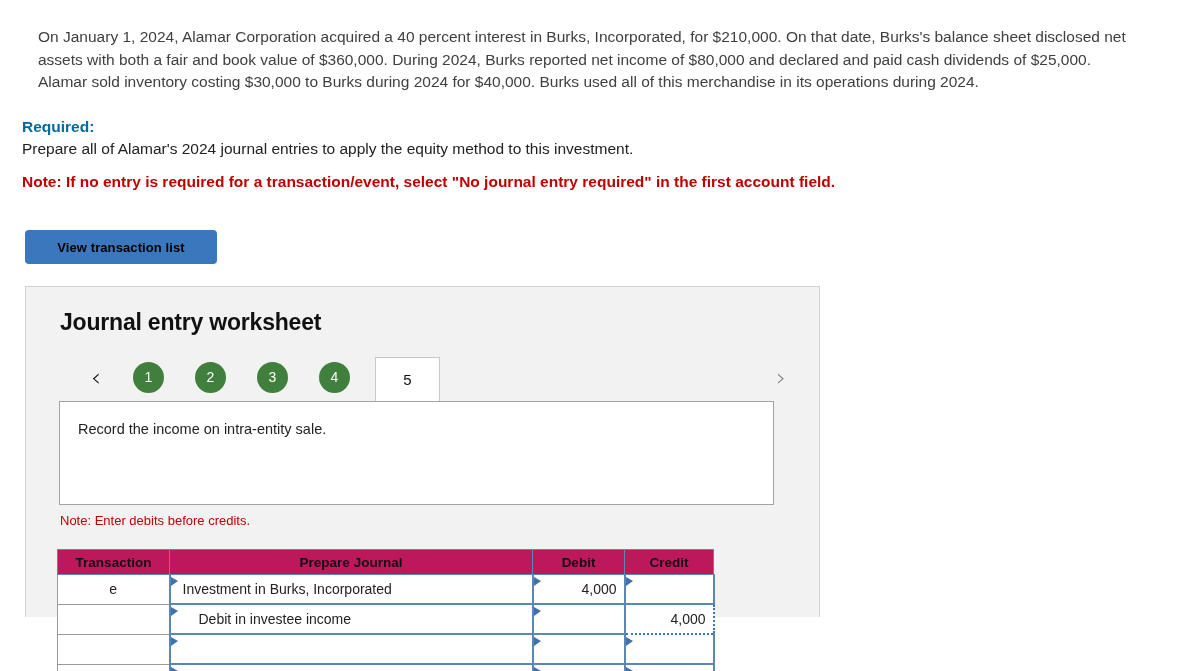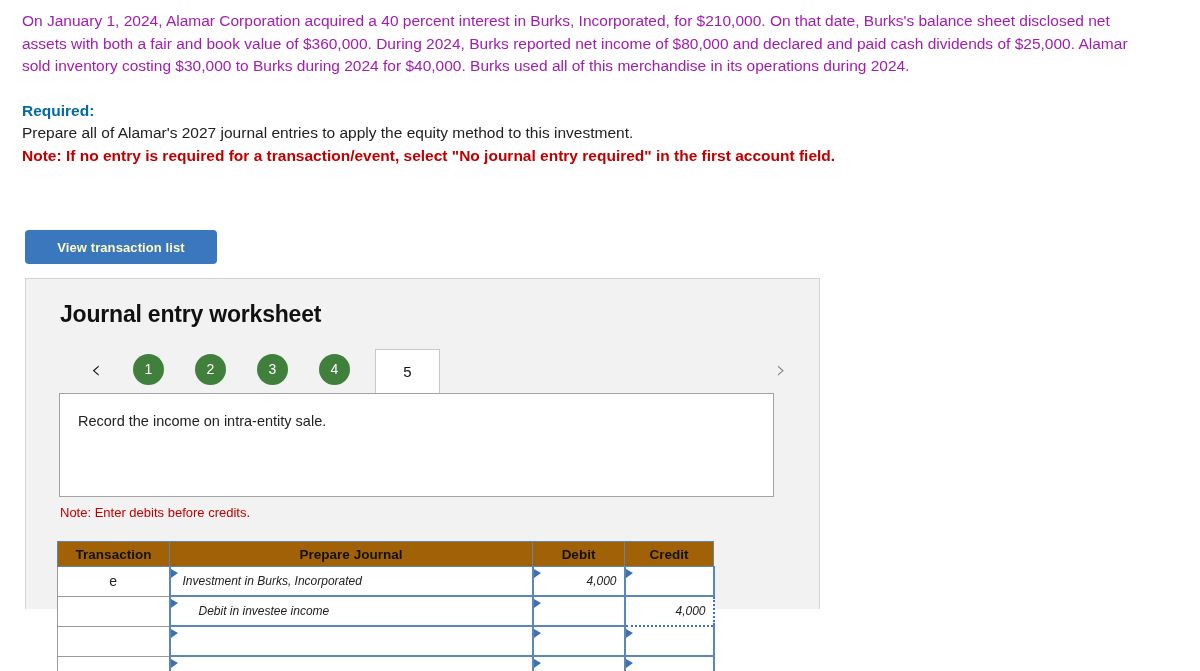--- a/index.html
+++ b/index.html
@@ -19,22 +19,22 @@
   
   #problem {
     position: absolute;
     left: 22px;
     top: 10px;
     width: 1136px;
   }
   #problem .para {
     font-size: 15.5px;
     line-height: 22.5px;
-    color: #a21caf;
-    margin: 0;
+    color: #404040;
+    margin: 16px;
     text-align: left;
   }
   #required-block {
     margin-top: 22px;
   }
   .req-title {
     font-size: 15.5px;
     line-height: 22.5px;
     font-weight: bold;
     color: #0369a1;
@@ -42,46 +42,47 @@
   .req-line {
     font-size: 15.5px;
     line-height: 22.5px;
     color: #222;
   }
   .req-note {
     font-size: 15.5px;
     line-height: 22.5px;
     font-weight: bold;
     color: #c00000;
+    margin-top: 10px;
   }
 
   
   #view-btn {
     position: absolute;
     left: 25px;
     top: 230px;
     width: 192px;
     height: 34px;
     background: #3a77bd;
     border: none;
     border-radius: 4px;
-    color: #fef9c3;
+    color: #000000;
     font-family: "Liberation Sans", sans-serif;
     font-size: 13px;
     font-weight: bold;
     cursor: pointer;
     padding: 0;
     letter-spacing: 0.1px;
   }
 
   
   #panel {
     position: absolute;
     left: 25px;
-    top: 278px;
+    top: 286px;
     width: 795px;
     height: 331px;
     background: #f2f2f2;
     border: 1px solid #d2d2d2;
     border-bottom: none;
     box-sizing: border-box;
   }
   #panel-title {
     position: absolute;
     left: 34px;
@@ -175,21 +176,21 @@
   
   #jtable {
     position: absolute;
     left: 31px;
     top: 262px;
     border-collapse: collapse;
     table-layout: fixed;
     font-size: 13.5px;
   }
   #jtable th {
-    background: #a16207;
+    background: #be185d;
     border: 1px solid #5b87b8;
     font-weight: bold;
     color: #111;
     height: 24px;
     font-size: 13.5px;
     padding: 0;
     text-align: center;
   }
   #jtable td {
     padding: 0;
@@ -210,25 +211,24 @@
     color: #222;
   }
   td.field-cell {
     border: 2px solid #5b87b8;
     border-top: 1px solid #5b87b8;
     background: #ffffff;
     position: relative;
   }
   td.field-cell .inner {
     padding: 0 8px 0 12px;
-    font-size: 12px;
+    font-size: 14px;
     color: #222;
     white-space: nowrap;
     overflow: hidden;
-    font-style: italic;
   }
   td.field-cell .inner.num {
     text-align: right;
     padding-right: 7px;
   }
   td.field-cell .inner.indent {
     padding-left: 28px;
   }
   
   td.field-cell::before {
@@ -248,21 +248,21 @@
   }
   td.focus-cell::before { display: none; }
 </style>
 </head>
 <body>
 
 <div id="problem">
   <p class="para">On January 1, 2024, Alamar Corporation acquired a 40 percent interest in Burks, Incorporated, for $210,000. On that date, Burks's balance sheet disclosed net assets with both a fair and book value of $360,000. During 2024, Burks reported net income of $80,000 and declared and paid cash dividends of $25,000. Alamar sold inventory costing $30,000 to Burks during 2024 for $40,000. Burks used all of this merchandise in its operations during 2024.</p>
   <div id="required-block">
     <div class="req-title">Required:</div>
-    <div class="req-line">Prepare all of Alamar's 2027 journal entries to apply the equity method to this investment.</div>
+    <div class="req-line">Prepare all of Alamar's 2024 journal entries to apply the equity method to this investment.</div>
     <div class="req-note">Note: If no entry is required for a transaction/event, select "No journal entry required" in the first account field.</div>
   </div>
 </div>
 
 <button id="view-btn">View transaction list</button>
 
 <div id="panel">
 
   <div id="panel-title">Journal entry worksheet</div>
 

